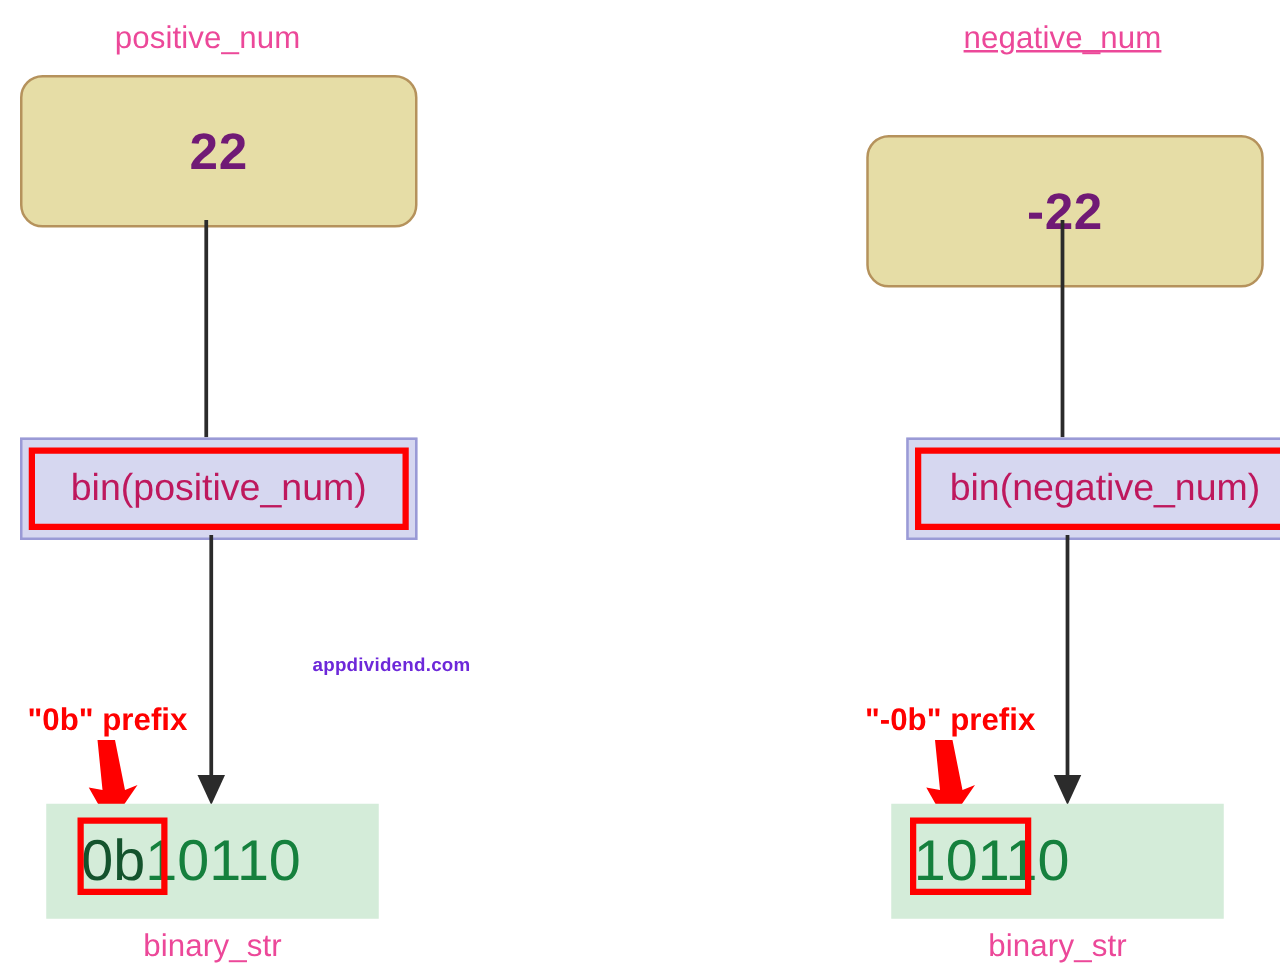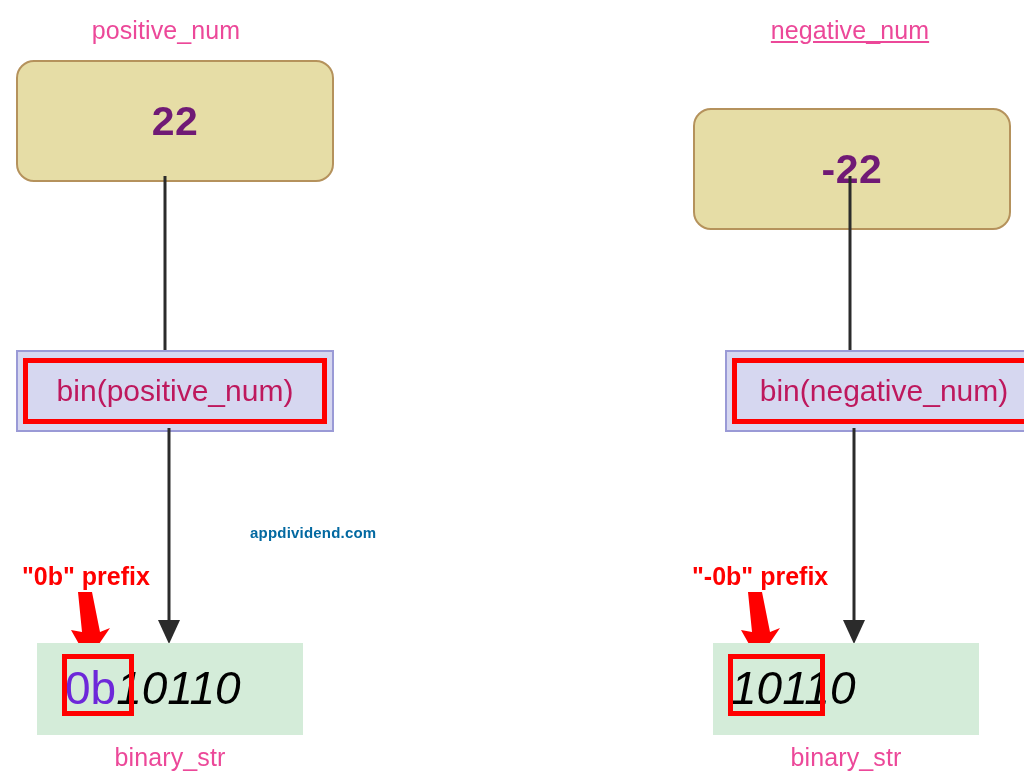--- a/index.html
+++ b/index.html
@@ -81,25 +81,24 @@
   }
   .result-text {
     position: absolute;
     font-size: 46px;
     white-space: nowrap;
     letter-spacing: 0px;
     display: flex;
     align-items: baseline;
   }
   .prefix-part {
-    color: #6d28d9;
+    color: #14532d;
   }
   .digits-part {
-    color: #000000;
-    font-style: italic;
+    color: #15803d;
   }
   
   .prefix-hilite {
     position: absolute;
     border: 5px solid #ff0000;
     box-sizing: border-box;
     z-index: 3;
   }
 
   
@@ -115,21 +114,21 @@
     font-weight: bold;
     white-space: nowrap;
   }
   .annot-arrow {
     position: absolute;
   }
 
   
   .watermark {
     position: absolute;
-    color: #0369a1;
+    color: #6d28d9;
     font-size: 15px;
     font-weight: bold;
     letter-spacing: 0.2px;
     white-space: nowrap;
   }
 </style>
 </head>
 <body>
 
 <div id="canvas">

